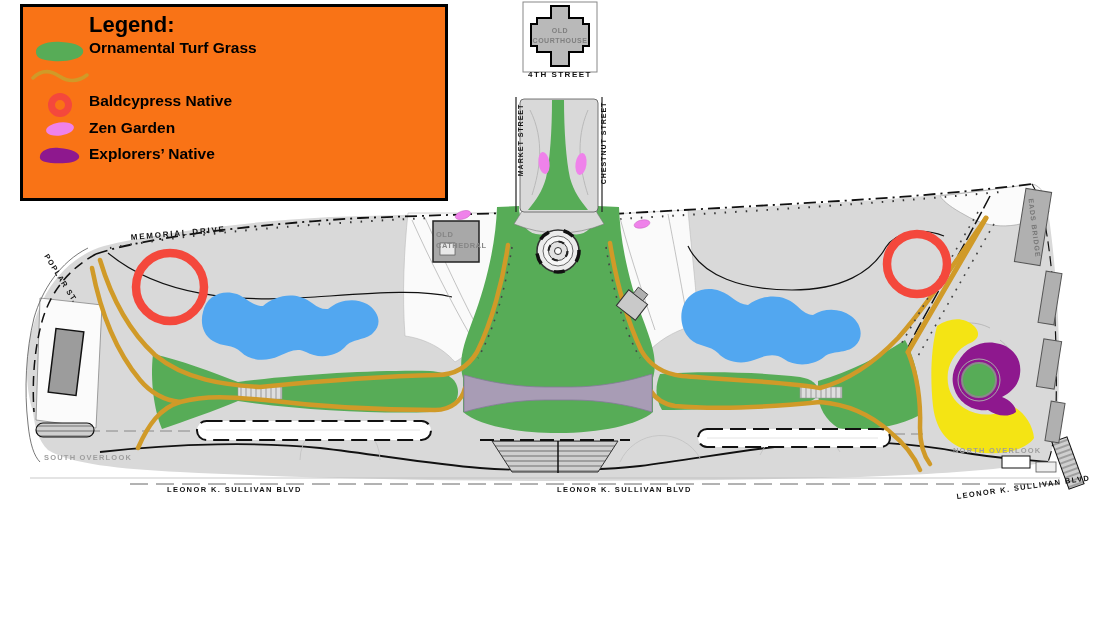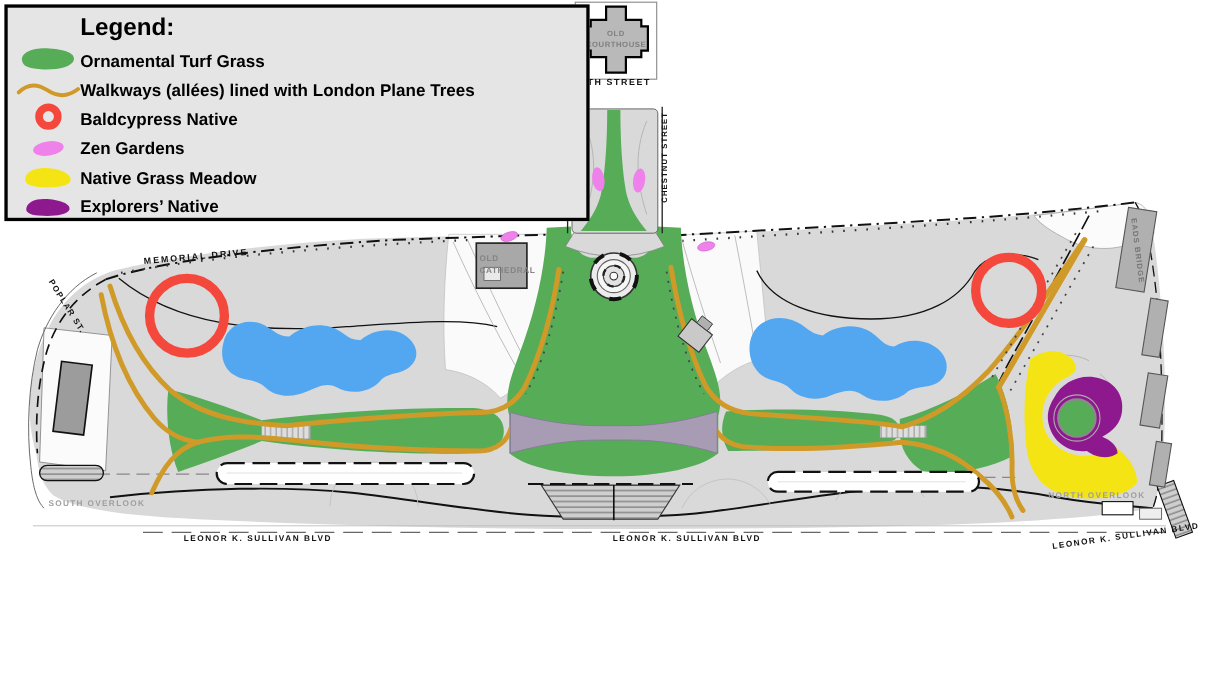--- a/index.html
+++ b/index.html
@@ -1,22 +1,22 @@
 <!DOCTYPE html>
 <html><head>
 <meta charset="utf-8">
 <style>
   html,body{margin:0;padding:0;background:#fff;}
   #stage{position:relative;width:1108px;height:618px;background:#ffffff;overflow:hidden;
          font-family:"Liberation Sans",sans-serif;}
   #map-svg{position:absolute;left:0;top:0;}
-  .legend{position:absolute;left:4px;top:4px;width:532px;height:197px;background:#e5e5e5;
+  .legend{position:absolute;left:20px;top:4px;width:428px;height:197px;background:#f97316;
           border:3px solid #000;box-sizing:border-box;padding:5px 8px 4px 8px;}
   .legend-title{font-size:22px;font-weight:bold;color:#000;margin-left:58px;margin-bottom:1px;}
-  .legend-row{display:flex;align-items:flex-end;height:26.5px;}
+  .legend-row{display:flex;align-items:flex-start;height:26.5px;}
   .sw{width:58px;min-width:58px;display:flex;justify-content:center;align-items:center;}
   .lbl{font-size:15.5px;font-weight:bold;color:#000;white-space:nowrap;}
   text{font-family:"Liberation Sans",sans-serif;font-weight:bold;}
 </style>
 </head>
 <body>
 
 <div id="stage">
 
 <svg id="map-svg" width="1108" height="618" viewBox="0 0 1108 618">
@@ -227,49 +227,40 @@
     </span>
     <span class="lbl">Ornamental Turf Grass</span>
   </div>
 
   <div class="legend-row">
     <span class="sw">
       <svg width="58" height="20" viewBox="0 0 58 20">
         <path fill="none" stroke-width="3.5" stroke-linecap="round" d="M2,12 C10,4 19,4 28,10 C37,16 47,16 56,9" stroke="#d09a28"></path>
       </svg>
     </span>
-    <span class="lbl">Walkways (allées) lined with London Plane Trees</span>
   </div>
 
   <div class="legend-row">
     <span class="sw">
       <svg width="26" height="26" viewBox="0 0 26 26">
         <circle cx="13" cy="13" r="8.5" fill="none" stroke-width="7" stroke="#f4483c"></circle>
       </svg>
     </span>
     <span class="lbl">Baldcypress Native</span>
   </div>
 
   <div class="legend-row">
     <span class="sw">
       <svg width="36" height="20" viewBox="0 0 36 20">
         <ellipse cx="18" cy="10" rx="14" ry="6.5" transform="rotate(-8 18 10)" fill="#ef82ea"></ellipse>
       </svg>
     </span>
-    <span class="lbl">Zen Gardens</span>
-  </div>
-
-  <div class="legend-row">
-    <span class="sw">
-      <svg width="48" height="22" viewBox="0 0 48 22">
-        <path d="M3,12 C4,5 14,2 24,3 C37,4 46,9 44,15 C41,20 27,21 15,20 C6,19 2,16 3,12 Z" fill="#f4e414"></path>
-      </svg>
-    </span>
-    <span class="lbl">Native Grass Meadow</span>
-  </div>
+    <span class="lbl">Zen Garden</span>
+  </div>
+
 
   <div class="legend-row">
     <span class="sw">
       <svg width="46" height="20" viewBox="0 0 46 20">
         <path d="M3,11 C4,5 13,2 22,3 C35,4 44,8 42,13 C39,18 26,19 14,18 C6,17 2,15 3,11 Z" fill="#8e188e"></path>
       </svg>
     </span>
     <span class="lbl">Explorers’ Native</span>
   </div>
 </div>

